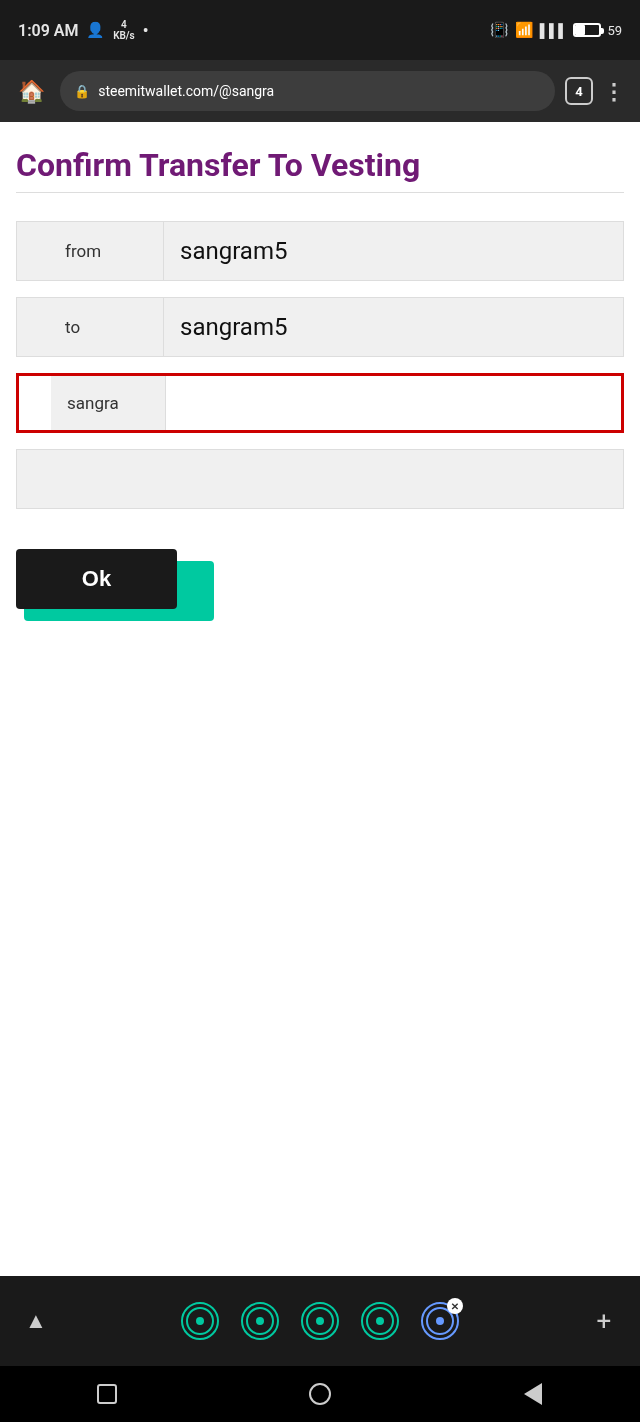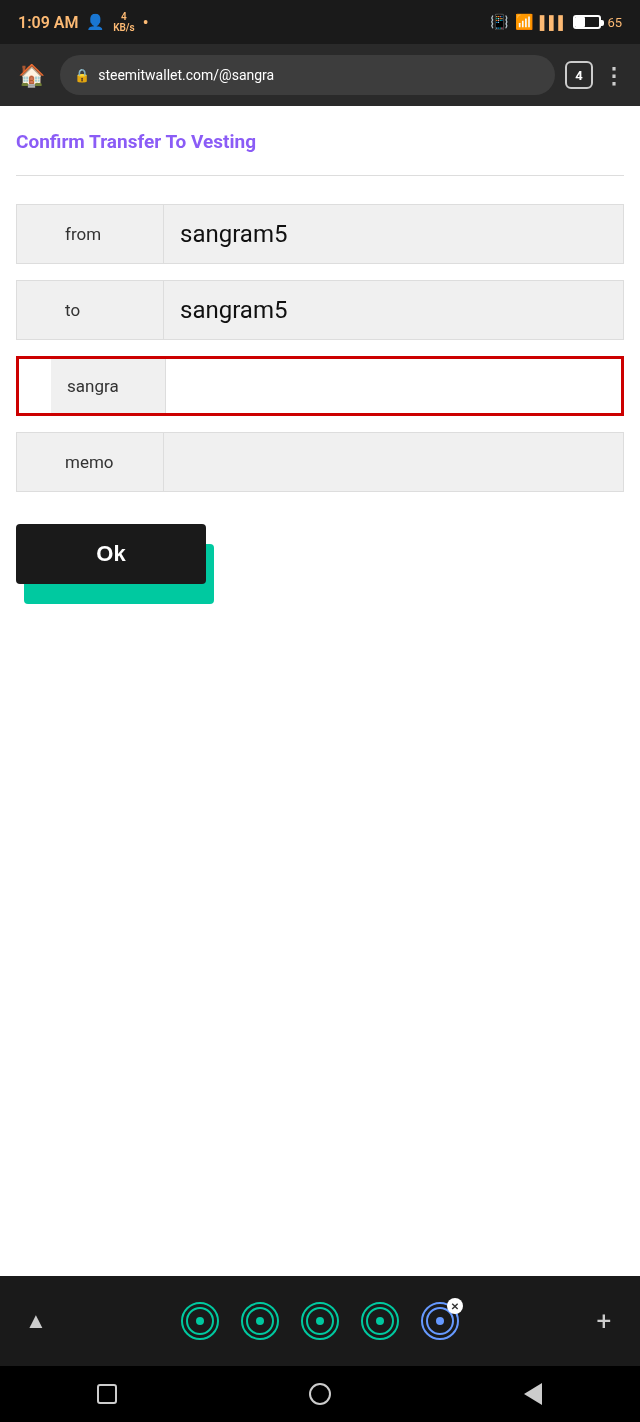--- a/index.html
+++ b/index.html
@@ -9,22 +9,22 @@
       min-height: 1422px;
       background: #ffffff;
       font-family: -apple-system, BlinkMacSystemFont, 'Segoe UI', Roboto, sans-serif;
       display: flex;
       flex-direction: column;
     }
 
     
     .status-bar {
       background: #1a1a1a;
-      color: #fdba74;
-      height: 44px;
+      color: #e5e5e5;
+      height: 60px;
       display: flex;
       align-items: center;
       justify-content: space-between;
       padding: 0 18px;
       flex-shrink: 0;
     }
     .status-left {
       display: flex;
       align-items: center;
       gap: 8px;
@@ -133,24 +133,24 @@
       flex-shrink: 0;
     }
 
     
     .page-content {
       flex: 1;
       background: #fff;
       padding: 24px 16px;
     }
     .page-title {
-      font-size: 19px;
+      font-size: 32px;
       font-weight: 700;
-      color: #8b5cf6;
-      margin-bottom: 22px;
+      color: #701a75;
+      margin-bottom: 8px;
     }
     .divider {
       height: 1px;
       background: #ddd;
       margin-bottom: 28px;
     }
 
     
     .form-row {
       display: flex;
@@ -204,23 +204,23 @@
       position: absolute;
       bottom: -8px;
       left: 8px;
       width: 190px;
       height: 60px;
       background: #00c9a0;
       border-radius: 4px;
     }
     .ok-button {
       position: absolute;
-      top: 0;
+      top: 8px;
       left: 0;
-      width: 190px;
+      width: 161px;
       height: 60px;
       background: #1a1a1a;
       color: #fff;
       font-size: 22px;
       font-weight: 600;
       border: none;
       border-radius: 4px;
       cursor: pointer;
       display: flex;
       align-items: center;
@@ -361,21 +361,21 @@
 KB/s</div>
     <span>•</span>
   </div>
   <div class="status-right">
     <span style="font-size:15px;">📳</span>
     <span style="font-size:15px;">📶</span>
     <span style="font-size:13px;">▌▌▌</span>
     <div class="battery-icon">
       <div class="battery-fill"></div>
     </div>
-    <span>65</span>
+    <span>59</span>
   </div>
 </div>
 
 <div class="browser-bar">
   <div class="browser-home-btn">
     <span>🏠</span>
   </div>
   <div class="browser-address-bar">
     <span class="lock-icon">🔒</span>
     <span class="address-text">steemitwallet.com/@sangra</span>
@@ -396,21 +396,20 @@
   <div class="form-row">
     <div class="field-label">to</div>
     <div class="field-value">sangram5</div>
   </div>
 
   <div class="form-row highlighted">
     <div class="field-label">sangra</div>
   </div>
 
   <div class="form-row">
-    <div class="field-label">memo</div>
     <div class="field-value"></div>
   </div>
 
   <div class="ok-button-wrapper">
     <div class="ok-button-shadow"></div>
     <button class="ok-button">Ok</button>
   </div>
 </div>
 
 <div class="bottom-nav">

